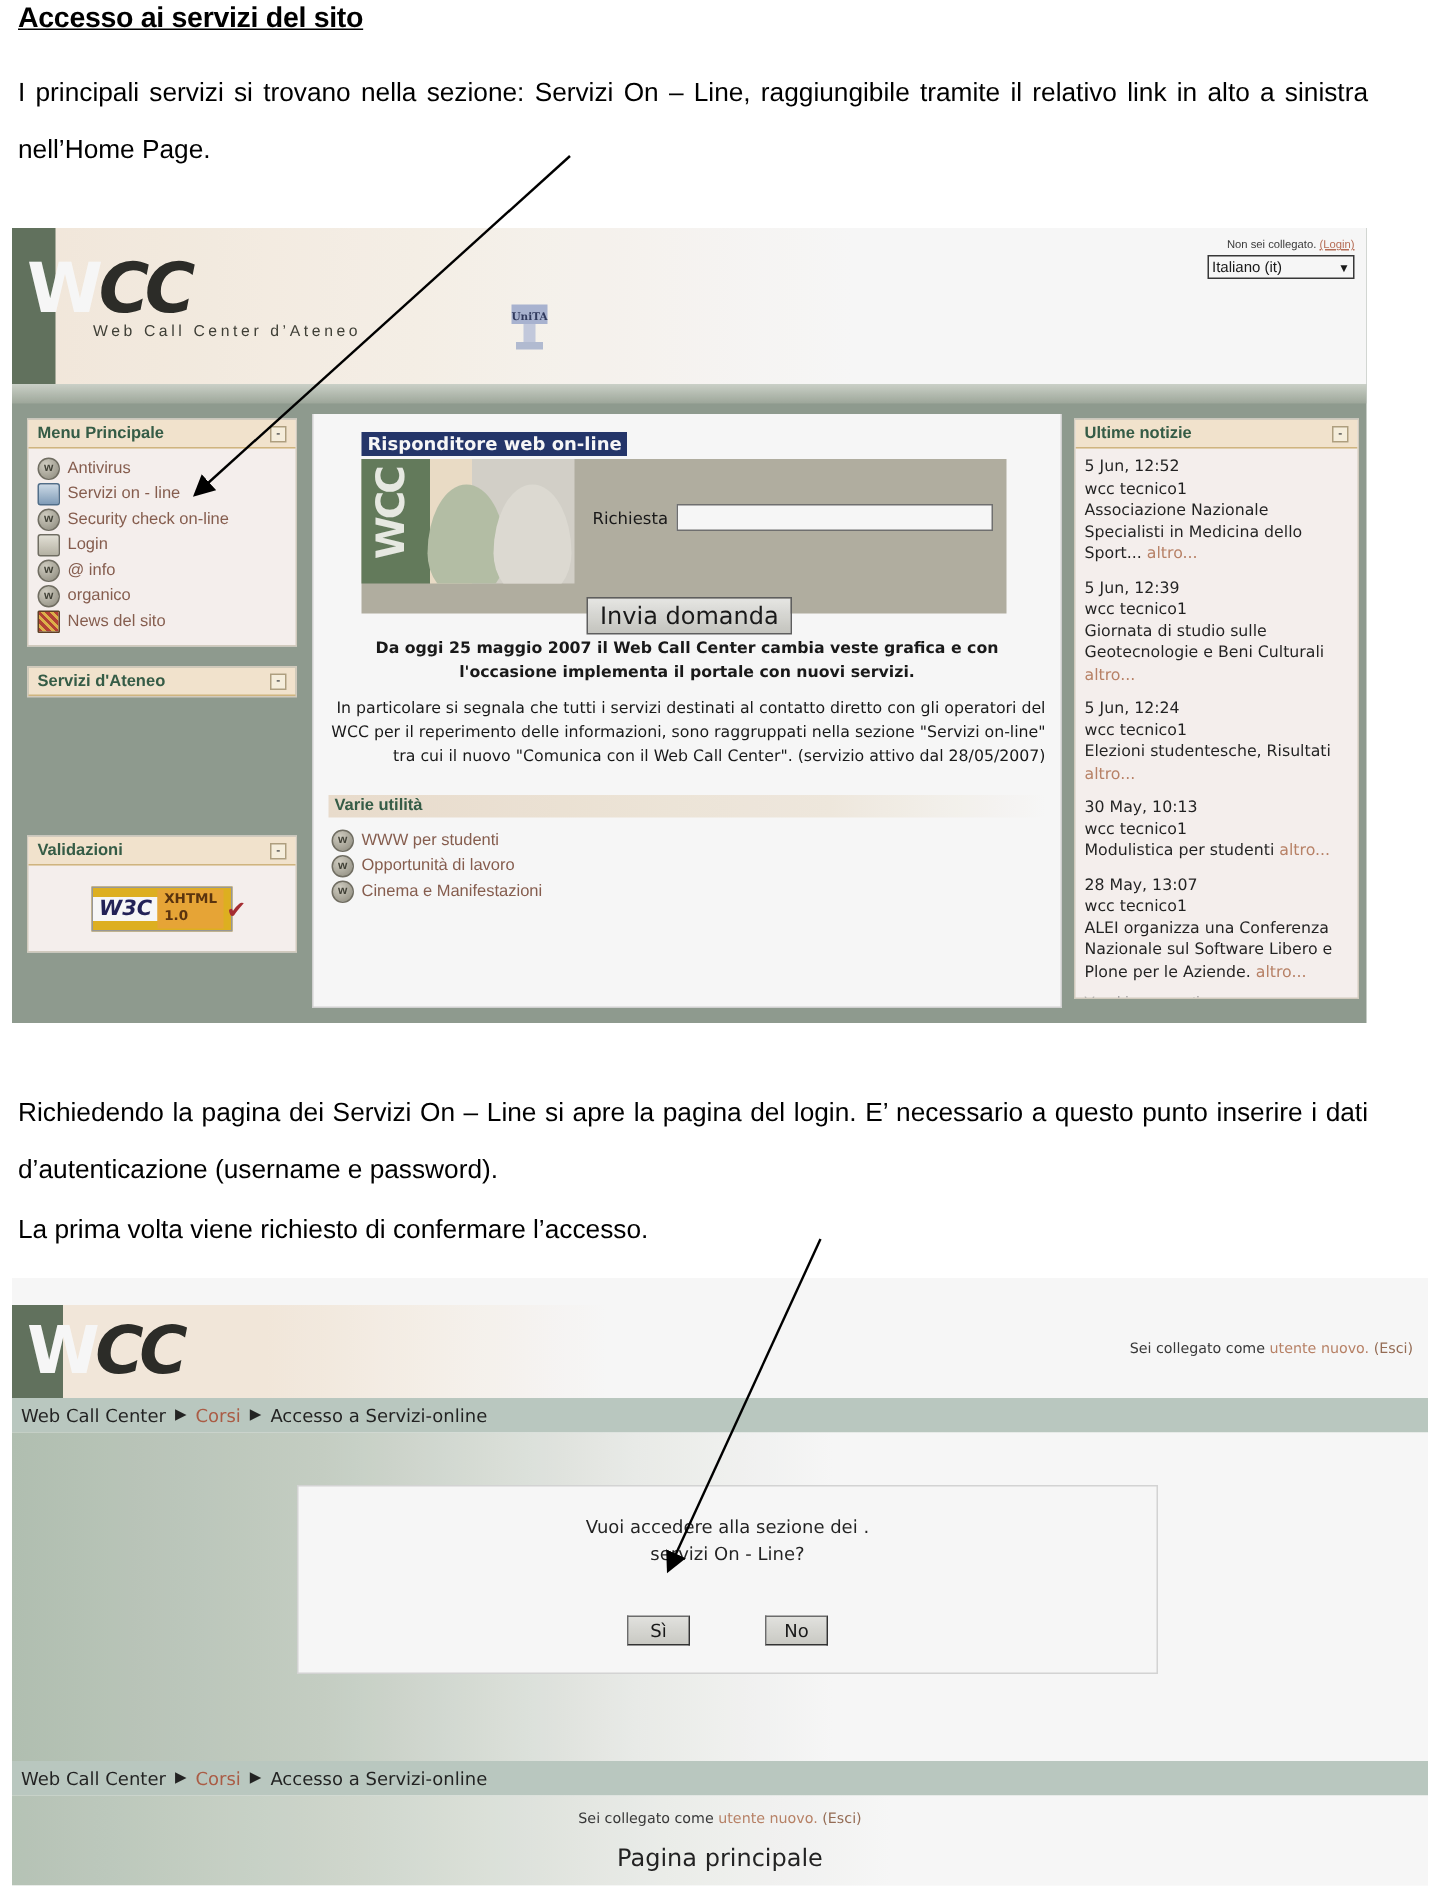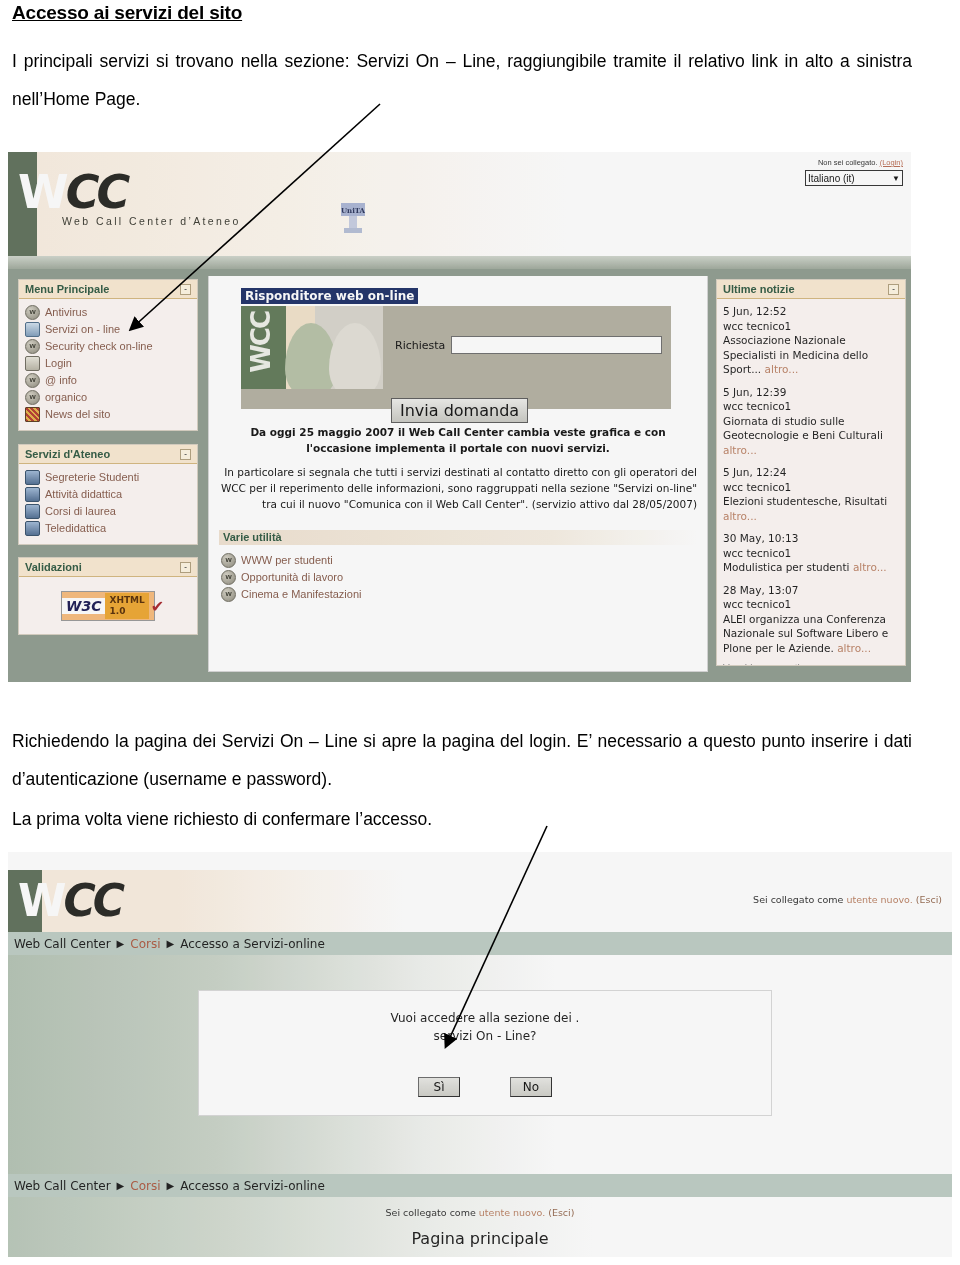--- a/index.html
+++ b/index.html
@@ -161,21 +161,21 @@
   }
 
   #blk-menu   { left: 10px; top: 127px; width: 178px; }
   #blk-serv   { left: 10px; top: 292px; width: 178px; }
   #blk-valid  { left: 10px; top: 405px; width: 178px; }
   .w3c {
     margin: 9px auto 6px auto;
     width: 92px; height: 28px;
     display: flex; align-items: center;
     border: 1px solid #999;
-    background: #fdba74;
+    background: #eab308;
     font-family: "DejaVu Sans", sans-serif;
   }
   .w3c .l { background:#fff; color:#1a1a5a; font-weight:bold; font-size:14px; padding:0 4px; font-style:italic;}
   .w3c .r { background:#f5a623; color:#5b2d00; font-size:9px; font-weight:bold; padding:2px 4px; line-height:11px;}
   .w3c .chk { color:#b3242a; font-size:16px; margin-left:2px; }
 
   
   #s1-center {
     position: absolute;
     left: 200px; top: 124px;
@@ -442,38 +442,20 @@
           <span>News del sito</span>
         </div>
     </div>
   </div>
 
   <div class="blk" id="blk-serv">
     <div class="blk-head">
       <span>Servizi d'Ateneo</span>
       <span class="min">-</span>
     </div>
-    <div class="blk-body">
-      <div class="mitem">
-          <span class="ico user"></span>
-          <span>Segreterie Studenti</span>
-        </div>
-      <div class="mitem">
-          <span class="ico user"></span>
-          <span>Attività didattica</span>
-        </div>
-      <div class="mitem">
-          <span class="ico user"></span>
-          <span>Corsi di laurea</span>
-        </div>
-      <div class="mitem">
-          <span class="ico user"></span>
-          <span>Teledidattica</span>
-        </div>
-    </div>
   </div>
 
   <div class="blk" id="blk-valid">
     <div class="blk-head">
       <span>Validazioni</span>
       <span class="min">-</span>
     </div>
     <div class="blk-body">
       <div class="w3c">
         <span class="l">W3C</span>

